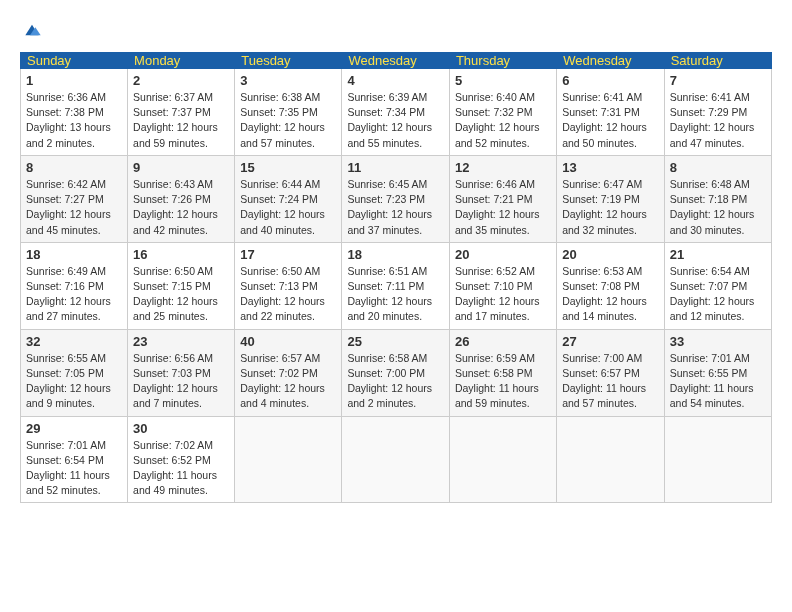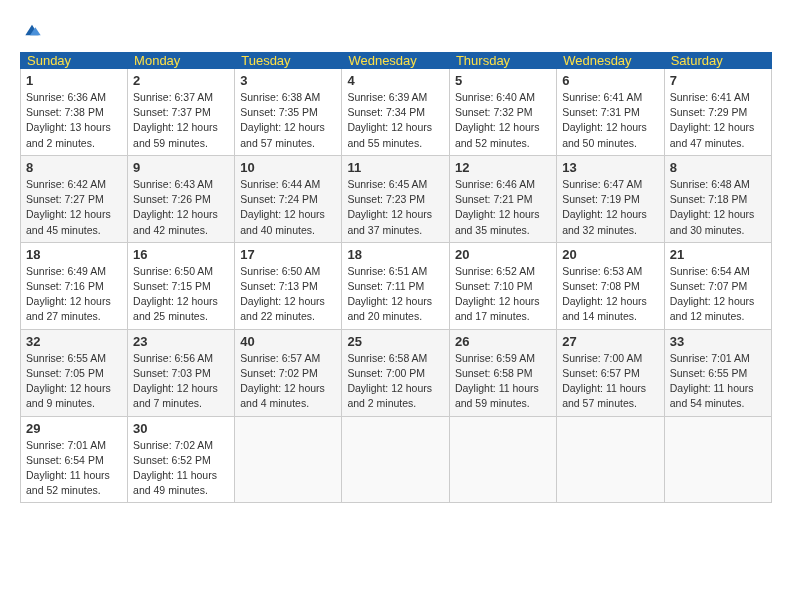--- a/index.html
+++ b/index.html
@@ -154,21 +154,21 @@
       <tr>
         <td>
           <span class="day-number">8</span>
           <div class="day-content">Sunrise: 6:42 AM<br>Sunset: 7:27 PM<br>Daylight: 12 hours<br>and 45 minutes.</div>
         </td>
         <td>
           <span class="day-number">9</span>
           <div class="day-content">Sunrise: 6:43 AM<br>Sunset: 7:26 PM<br>Daylight: 12 hours<br>and 42 minutes.</div>
         </td>
         <td>
-          <span class="day-number">10</span>
+          <span class="day-number">15</span>
           <div class="day-content">Sunrise: 6:44 AM<br>Sunset: 7:24 PM<br>Daylight: 12 hours<br>and 40 minutes.</div>
         </td>
         <td>
           <span class="day-number">11</span>
           <div class="day-content">Sunrise: 6:45 AM<br>Sunset: 7:23 PM<br>Daylight: 12 hours<br>and 37 minutes.</div>
         </td>
         <td>
           <span class="day-number">12</span>
           <div class="day-content">Sunrise: 6:46 AM<br>Sunset: 7:21 PM<br>Daylight: 12 hours<br>and 35 minutes.</div>
         </td>

